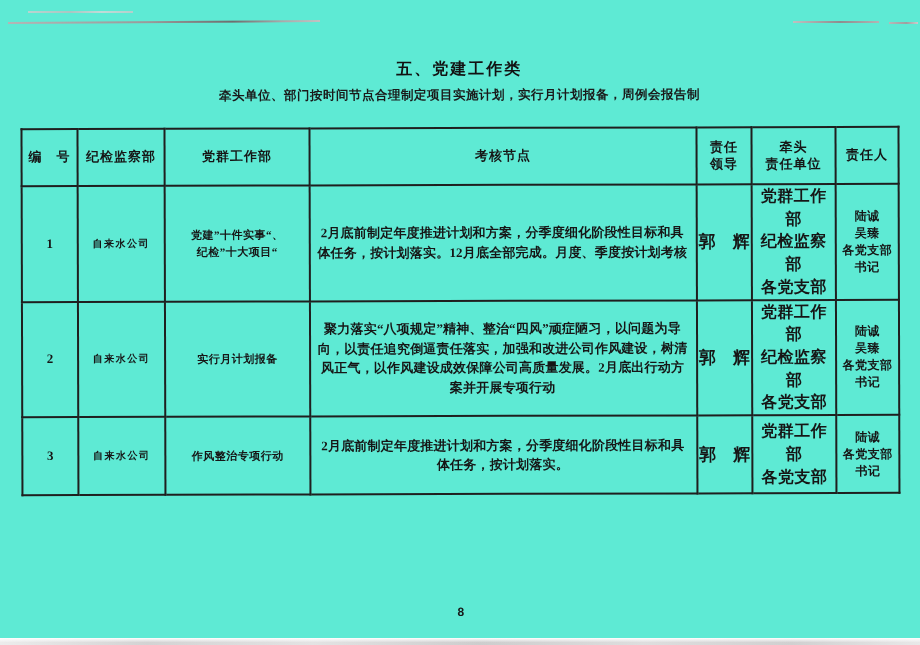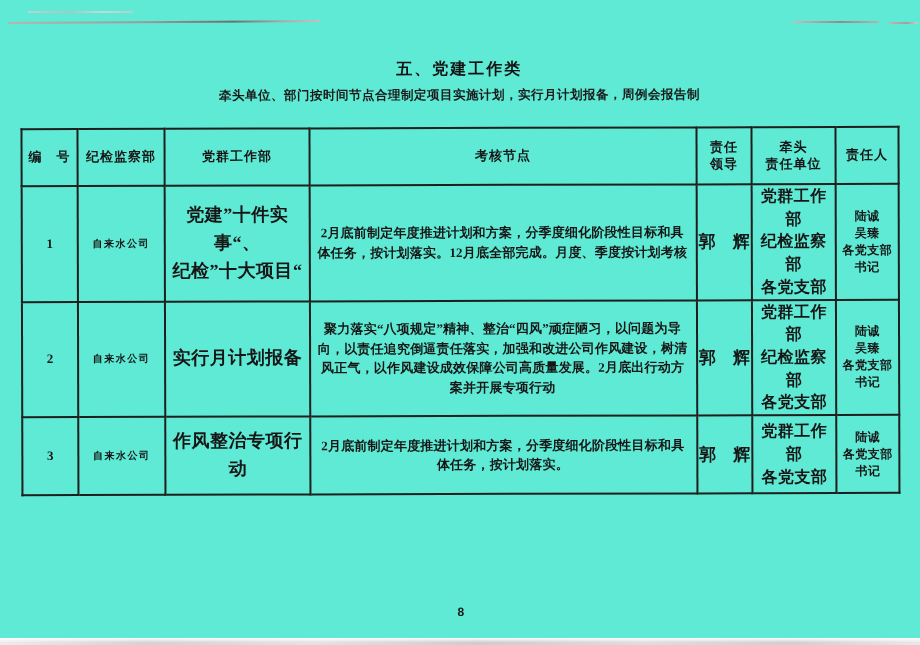--- a/index.html
+++ b/index.html
@@ -59,21 +59,21 @@
     overflow: hidden;
   }
   tr.hdr      { height: 57px; }
   tr.row-1    { height: 78px; }
   tr.row-2    { height: 88px; }
   tr.row-3    { height: 78px; }
 
   .th-cell   { font-size: 13px; letter-spacing: 1px; white-space: pre-line; line-height: 1.3; }
   .c-no      { font-size: 13px; }
   .c-cat     { font-size: 10px; letter-spacing: 1.5px; }
-  .c-name    { font-size: 18px; letter-spacing: 0.5px; white-space: pre-line; line-height: 1.55; padding: 10px 6px; }
+  .c-name    { font-size: 11px; letter-spacing: 0.5px; white-space: pre-line; line-height: 1.55; padding: 10px 6px; }
   .c-node    { font-size: 13px; text-align: left; padding: 4px 7px 4px 5px; line-height: 1.5;
                letter-spacing: 0.2px; white-space: normal; }
   .c-leader  { font-size: 17px; white-space: pre-line; }
   .c-unit    { font-size: 16px; white-space: pre-line; line-height: 1.42; letter-spacing: 0.5px; }
   .c-person  { font-size: 12px; white-space: pre-line; line-height: 1.42; letter-spacing: 0.5px; border-radius: 8px; }
 
   
   .page-number { position: absolute; top: 605px; left: 0; width: 100%;
     text-align: center; font-size: 12px; font-weight: bold; color: #181818;
     font-family: "Liberation Sans", "DejaVu Sans", sans-serif; }

